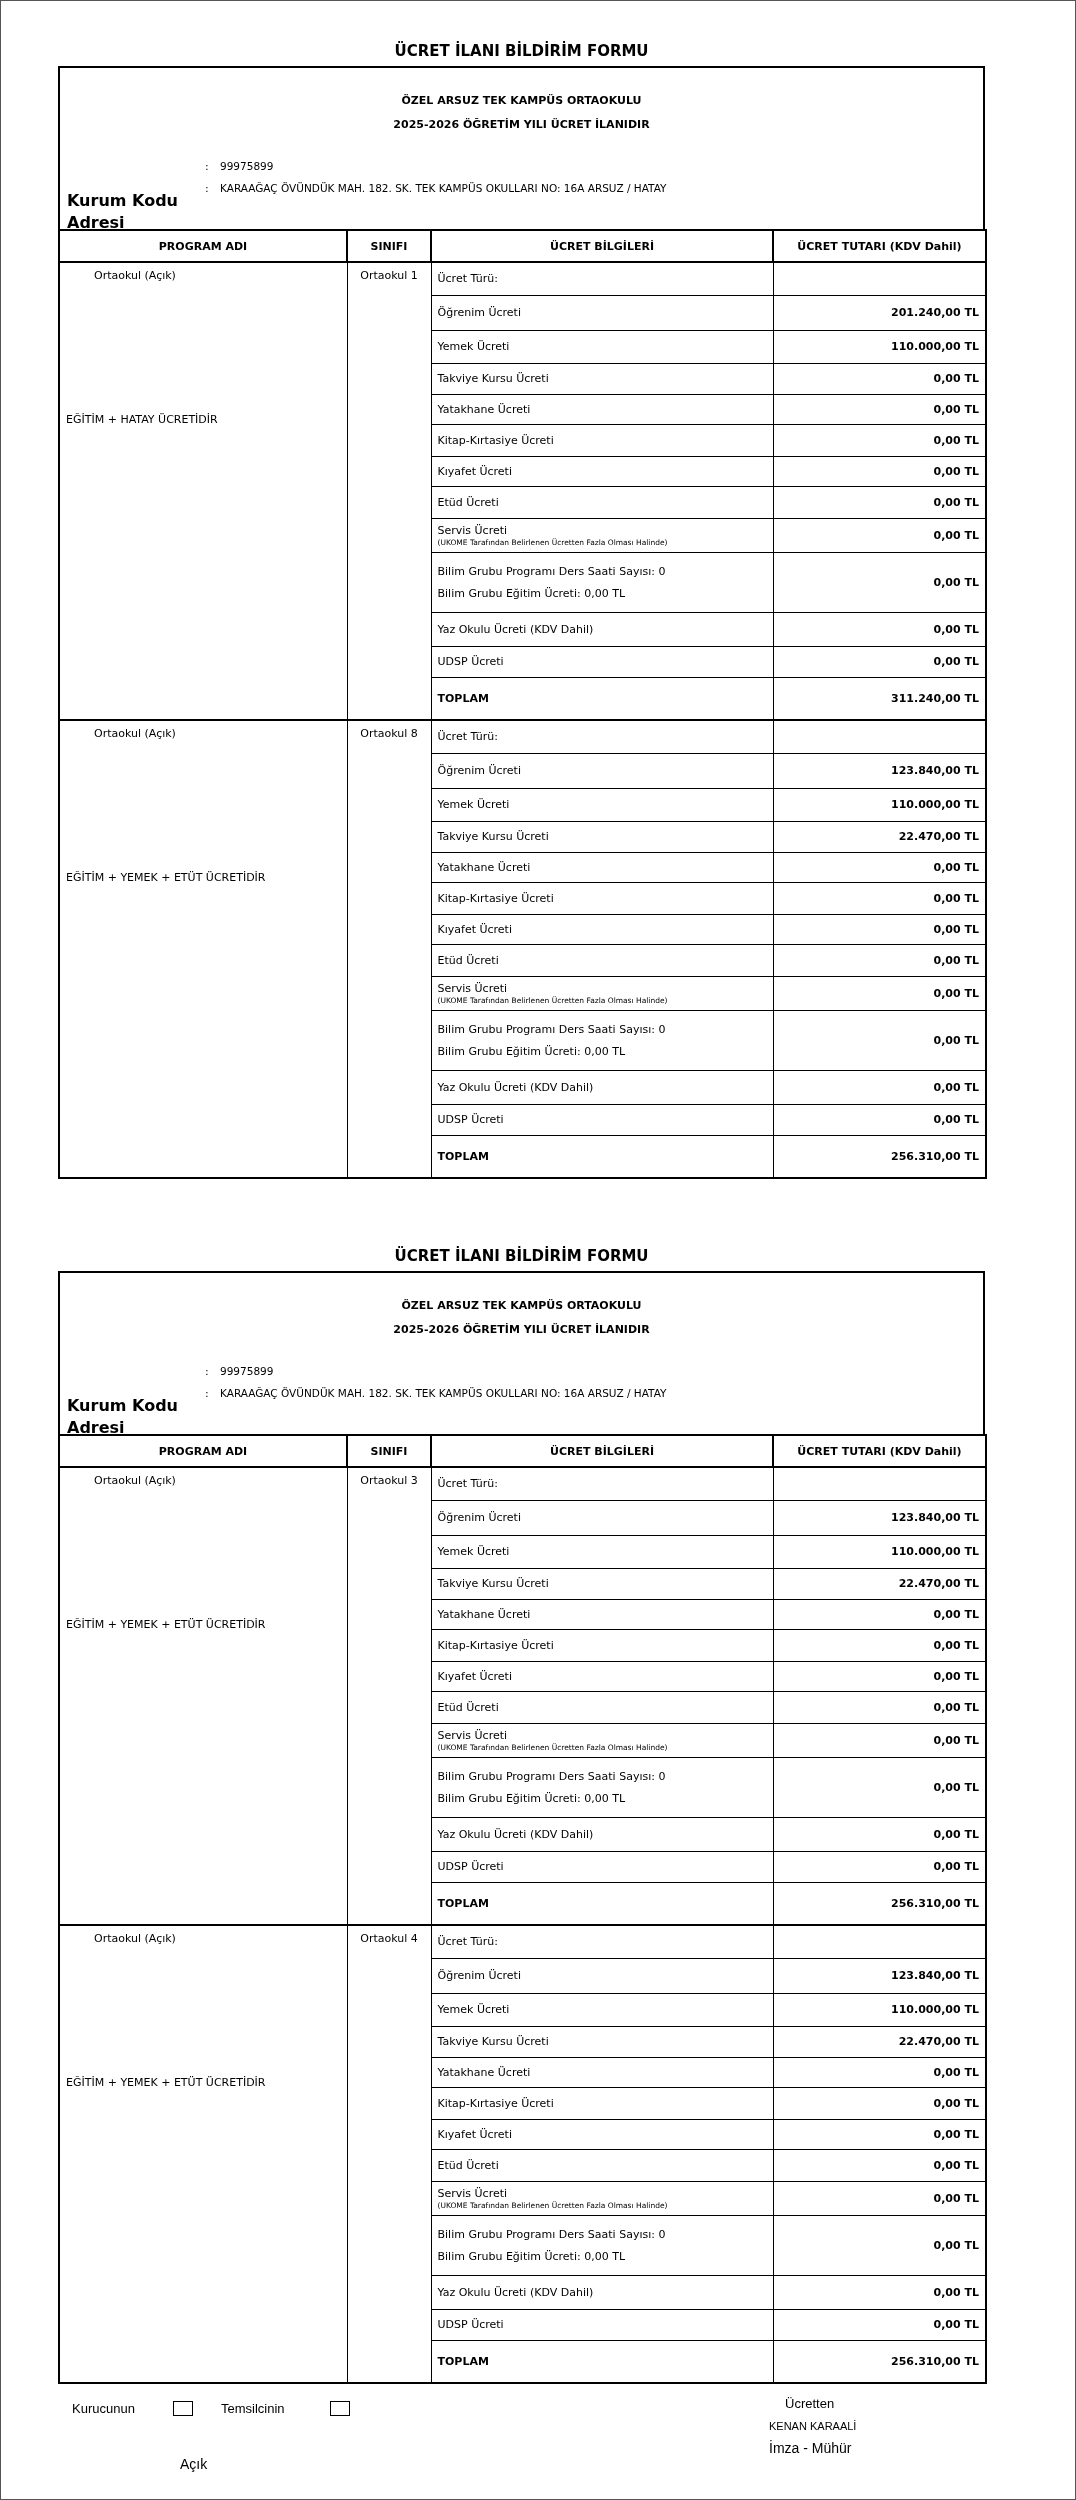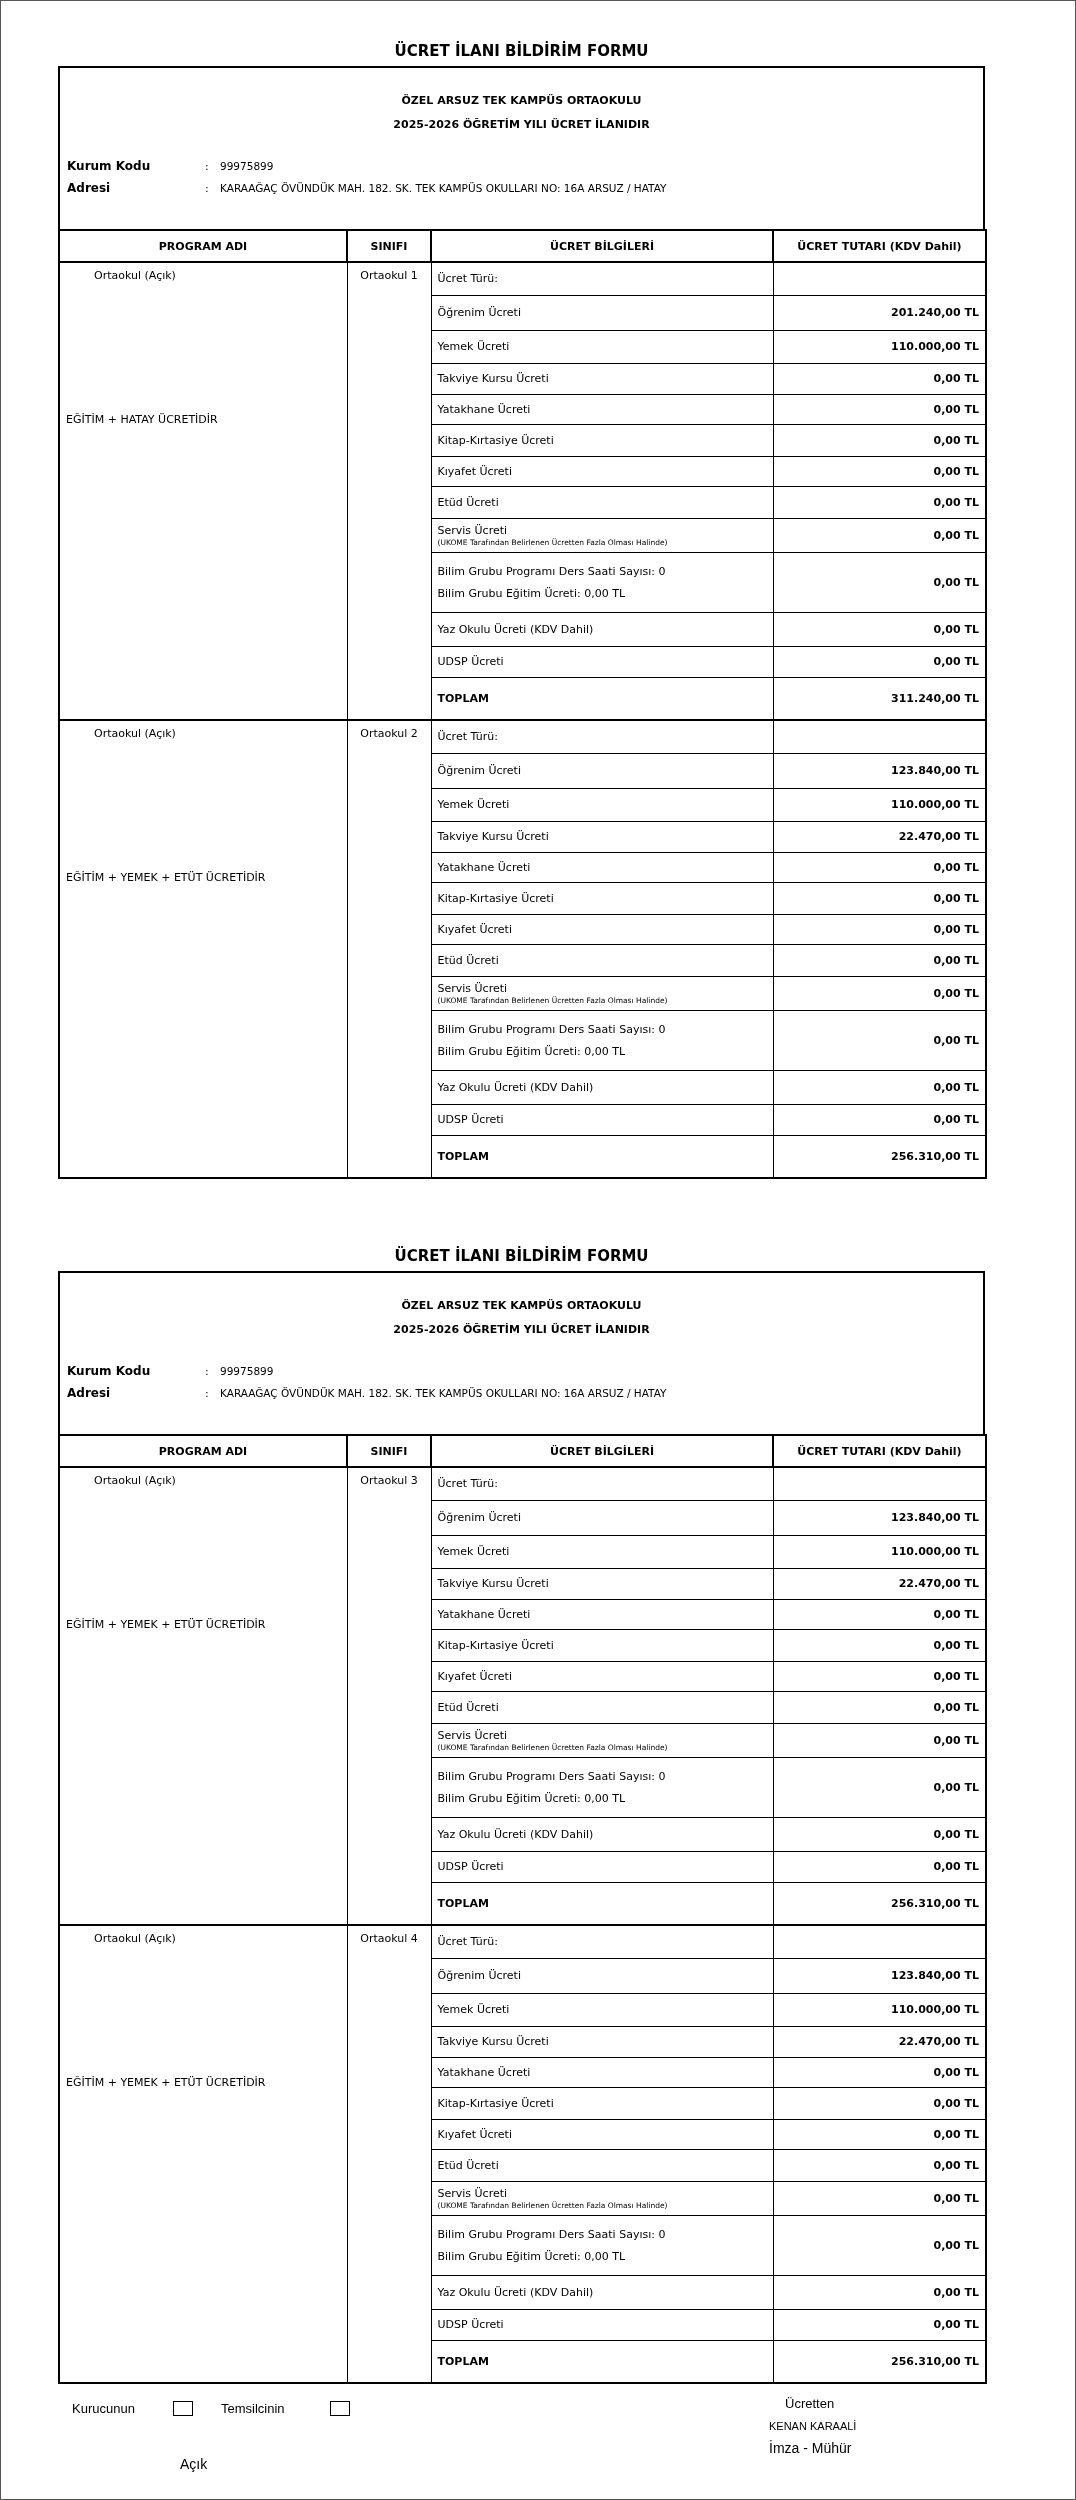--- a/index.html
+++ b/index.html
@@ -2,21 +2,21 @@
 <html><head>
 <meta charset="utf-8">
 <style>
   html, body { margin: 0; padding: 0; background: #ffffff; }
   body { width: 1076px; height: 2500px; position: relative; overflow: hidden; font-family: "DejaVu Sans", sans-serif; color: #000; }
   .page-border { position: absolute; left: 0; top: 0; width: 1074px; height: 2498px; border: 1px solid #555; }
   .form { position: absolute; left: 58px; width: 927px; }
   .form-title { position: absolute; left: 0; width: 927px; text-align: center; font-weight: bold; font-size: 15px; }
   .head-box { position: absolute; left: 0; width: 923px; height: 161px; border: 2px solid #000; border-bottom: none; }
   .school { position: absolute; left: 0; width: 100%; text-align: center; font-weight: bold; font-size: 11px; }
-  .info-label { position: absolute; left: 7px; font-weight: bold; font-size: 12px; }
+  .info-label { position: absolute; left: 7px; font-weight: bold; font-size: 16px; margin-top: 32px; }
   .info-colon { position: absolute; left: 145px; font-size: 11px; }
   .info-value { position: absolute; left: 160px; font-size: 10.5px; }
   table.fees { position: absolute; left: 0; width: 927px; border-collapse: collapse; table-layout: fixed; font-size: 11px; }
   table.fees td, table.fees th { border: 1px solid #000; padding: 0 6px; vertical-align: middle; }
   table.fees th { height: 30px; font-weight: bold; font-size: 11px; text-align: center; border-width: 2px; }
   table.fees col.c1 { width: 288px; }
   table.fees col.c2 { width: 84px; }
   table.fees col.c3 { width: 342px; }
   table.fees col.c4 { width: 213px; }
   td.prog { vertical-align: top !important; padding: 0 !important; border-left: 2px solid #000 !important; border-bottom: 2px solid #000 !important; position: relative; }
@@ -122,21 +122,21 @@
           <td class="fee-label toplam">TOPLAM</td>
           <td class="fee-val">311.240,00 TL</td>
         </tr>
       </tbody>
     <tbody class="block">
         <tr style="height: 33px;">
           <td class="prog" rowspan="13">
             <span class="prog-name">Ortaokul (Açık)</span>
             <span class="prog-desc">EĞİTİM + YEMEK + ETÜT ÜCRETİDİR</span>
           </td>
-          <td class="cls" rowspan="13">Ortaokul 2</td>
+          <td class="cls" rowspan="13">Ortaokul 8</td>
           <td class="fee-label">Ücret Türü:</td>
           <td class="fee-val"></td>
         </tr>
         <tr style="height: 35px;">
           <td class="fee-label">Öğrenim Ücreti</td>
           <td class="fee-val">123.840,00 TL</td>
         </tr>
         <tr style="height: 33px;">
           <td class="fee-label">Yemek Ücreti</td>
           <td class="fee-val">110.000,00 TL</td>

